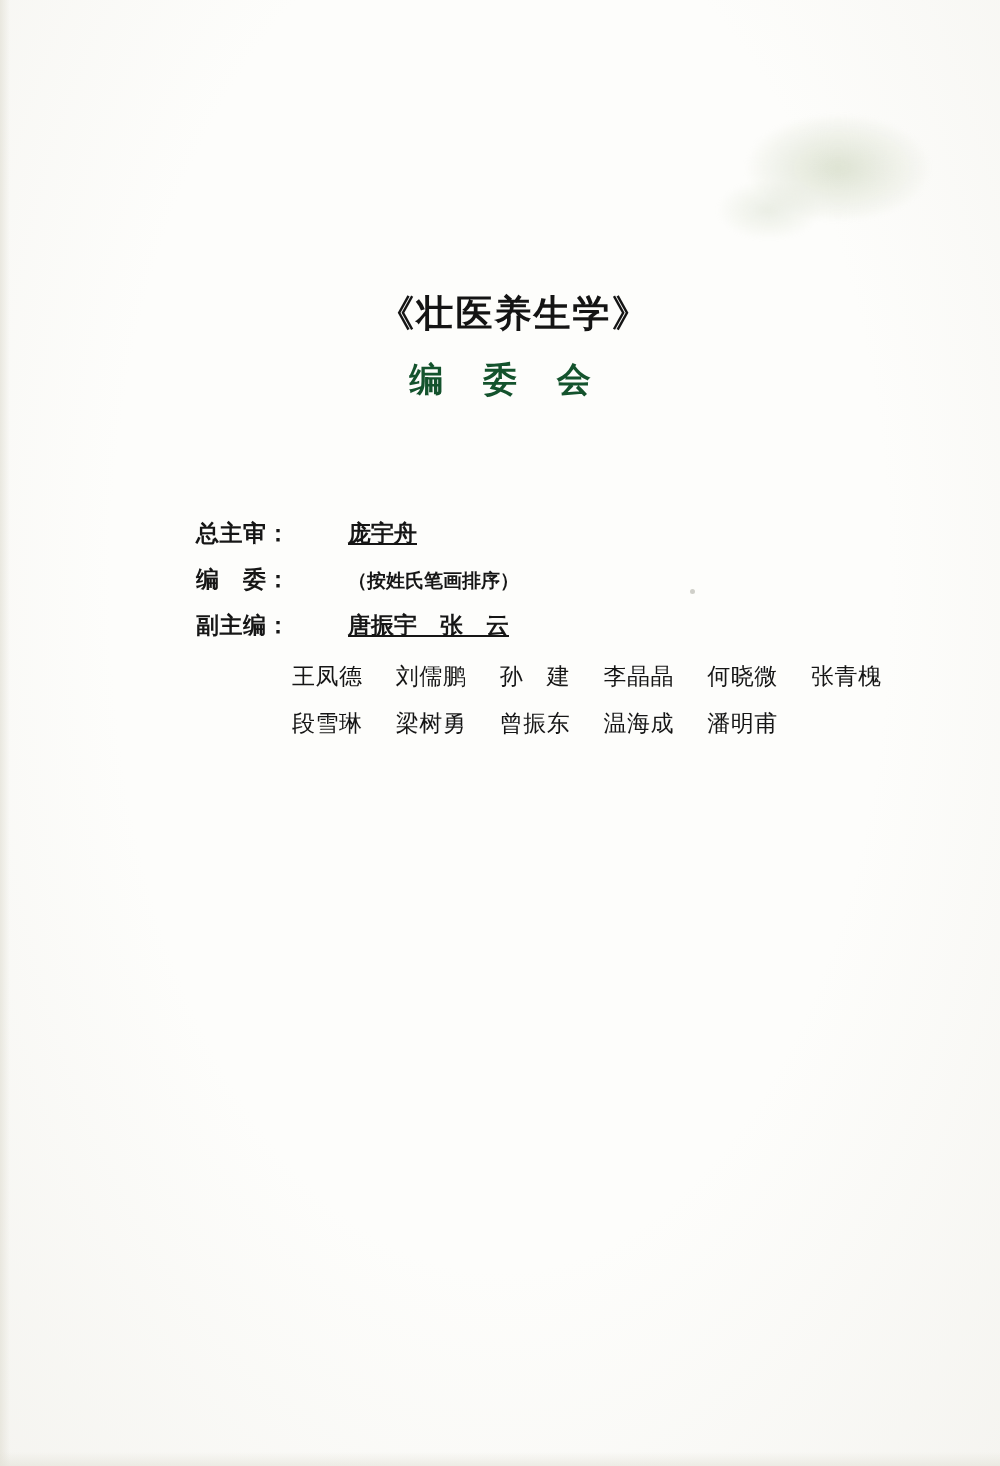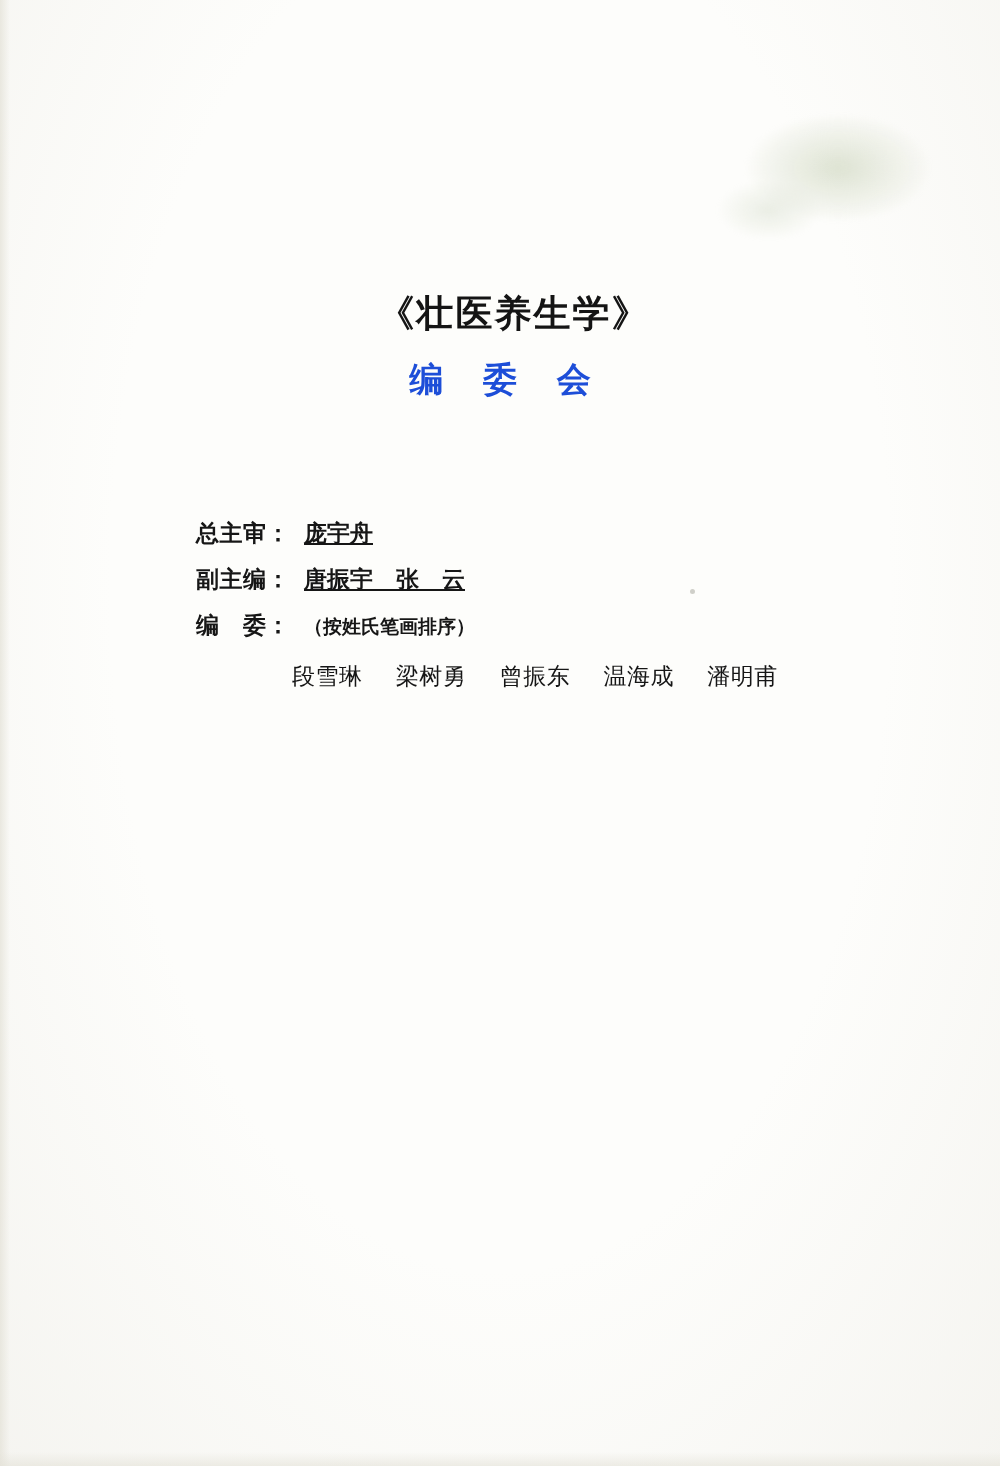--- a/index.html
+++ b/index.html
@@ -85,41 +85,42 @@
     letter-spacing: 2px;
     color: #141414;
     line-height: 1.25;
     padding-left: 28px;
   }
   .committee-title {
     font-family: "DejaVu Serif", "Liberation Serif", serif;
     font-weight: bold;
     font-size: 34px;
     letter-spacing: 14px;
-    color: #1d4ed8;
+    color: #14532d;
     margin-top: 22px;
     padding-left: 14px;
     line-height: 1.25;
   }
 
   
   .roster {
     position: absolute;
     top: 518px;
     left: 196px;
     width: 700px;
     font-family: "DejaVu Serif", "Liberation Serif", serif;
     font-size: 23px;
     color: #161616;
   }
   .roster-row {
     display: flex;
     align-items: baseline;
     margin-bottom: 15px;
     white-space: nowrap;
+    gap: 44px;
   }
   .roster-label {
     font-weight: bold;
     min-width: 108px;
     letter-spacing: 0.5px;
   }
   .roster-label.spaced {
     letter-spacing: 0.5px;
   }
   .roster-value {
@@ -131,21 +132,21 @@
     font-size: 19px;
   }
   .names-row {
     margin-top: 20px;
     margin-left: 96px;
     font-size: 23px;
     letter-spacing: 0.5px;
     white-space: nowrap;
   }
   .names-row + .names-row {
-    margin-top: 10px;
+    margin-top: 16px;
   }
   .name-cell {
     display: inline-block;
     min-width: 96px;
   }
 </style>
 </head>
 <body>
 
 <div class="page">
@@ -161,29 +162,37 @@
 
   <div class="roster">
 
     <div class="roster-row">
       <span class="roster-label">总主审：</span>
       <span class="roster-value">庞宇舟</span>
     </div>
 
 
     <div class="roster-row">
+      <span class="roster-label spaced">编　委：</span>
+      <span class="roster-note">（按姓氏笔画排序）</span>
+    </div>
+
+    <div class="roster-row">
       <span class="roster-label">副主编：</span>
       <span class="roster-value">唐振宇　张　云</span>
     </div>
 
-    <div class="roster-row">
-      <span class="roster-label spaced">编　委：</span>
-      <span class="roster-note">（按姓氏笔画排序）</span>
-    </div>
-
+    <div class="names-row">
+      <span class="name-cell">王凤德</span>
+      <span class="name-cell">刘儒鹏</span>
+      <span class="name-cell">孙　建</span>
+      <span class="name-cell">李晶晶</span>
+      <span class="name-cell">何晓微</span>
+      <span class="name-cell">张青槐</span>
+    </div>
 
     <div class="names-row">
       <span class="name-cell">段雪琳</span>
       <span class="name-cell">梁树勇</span>
       <span class="name-cell">曾振东</span>
       <span class="name-cell">温海成</span>
       <span class="name-cell">潘明甫</span>
     </div>
 
   </div>

